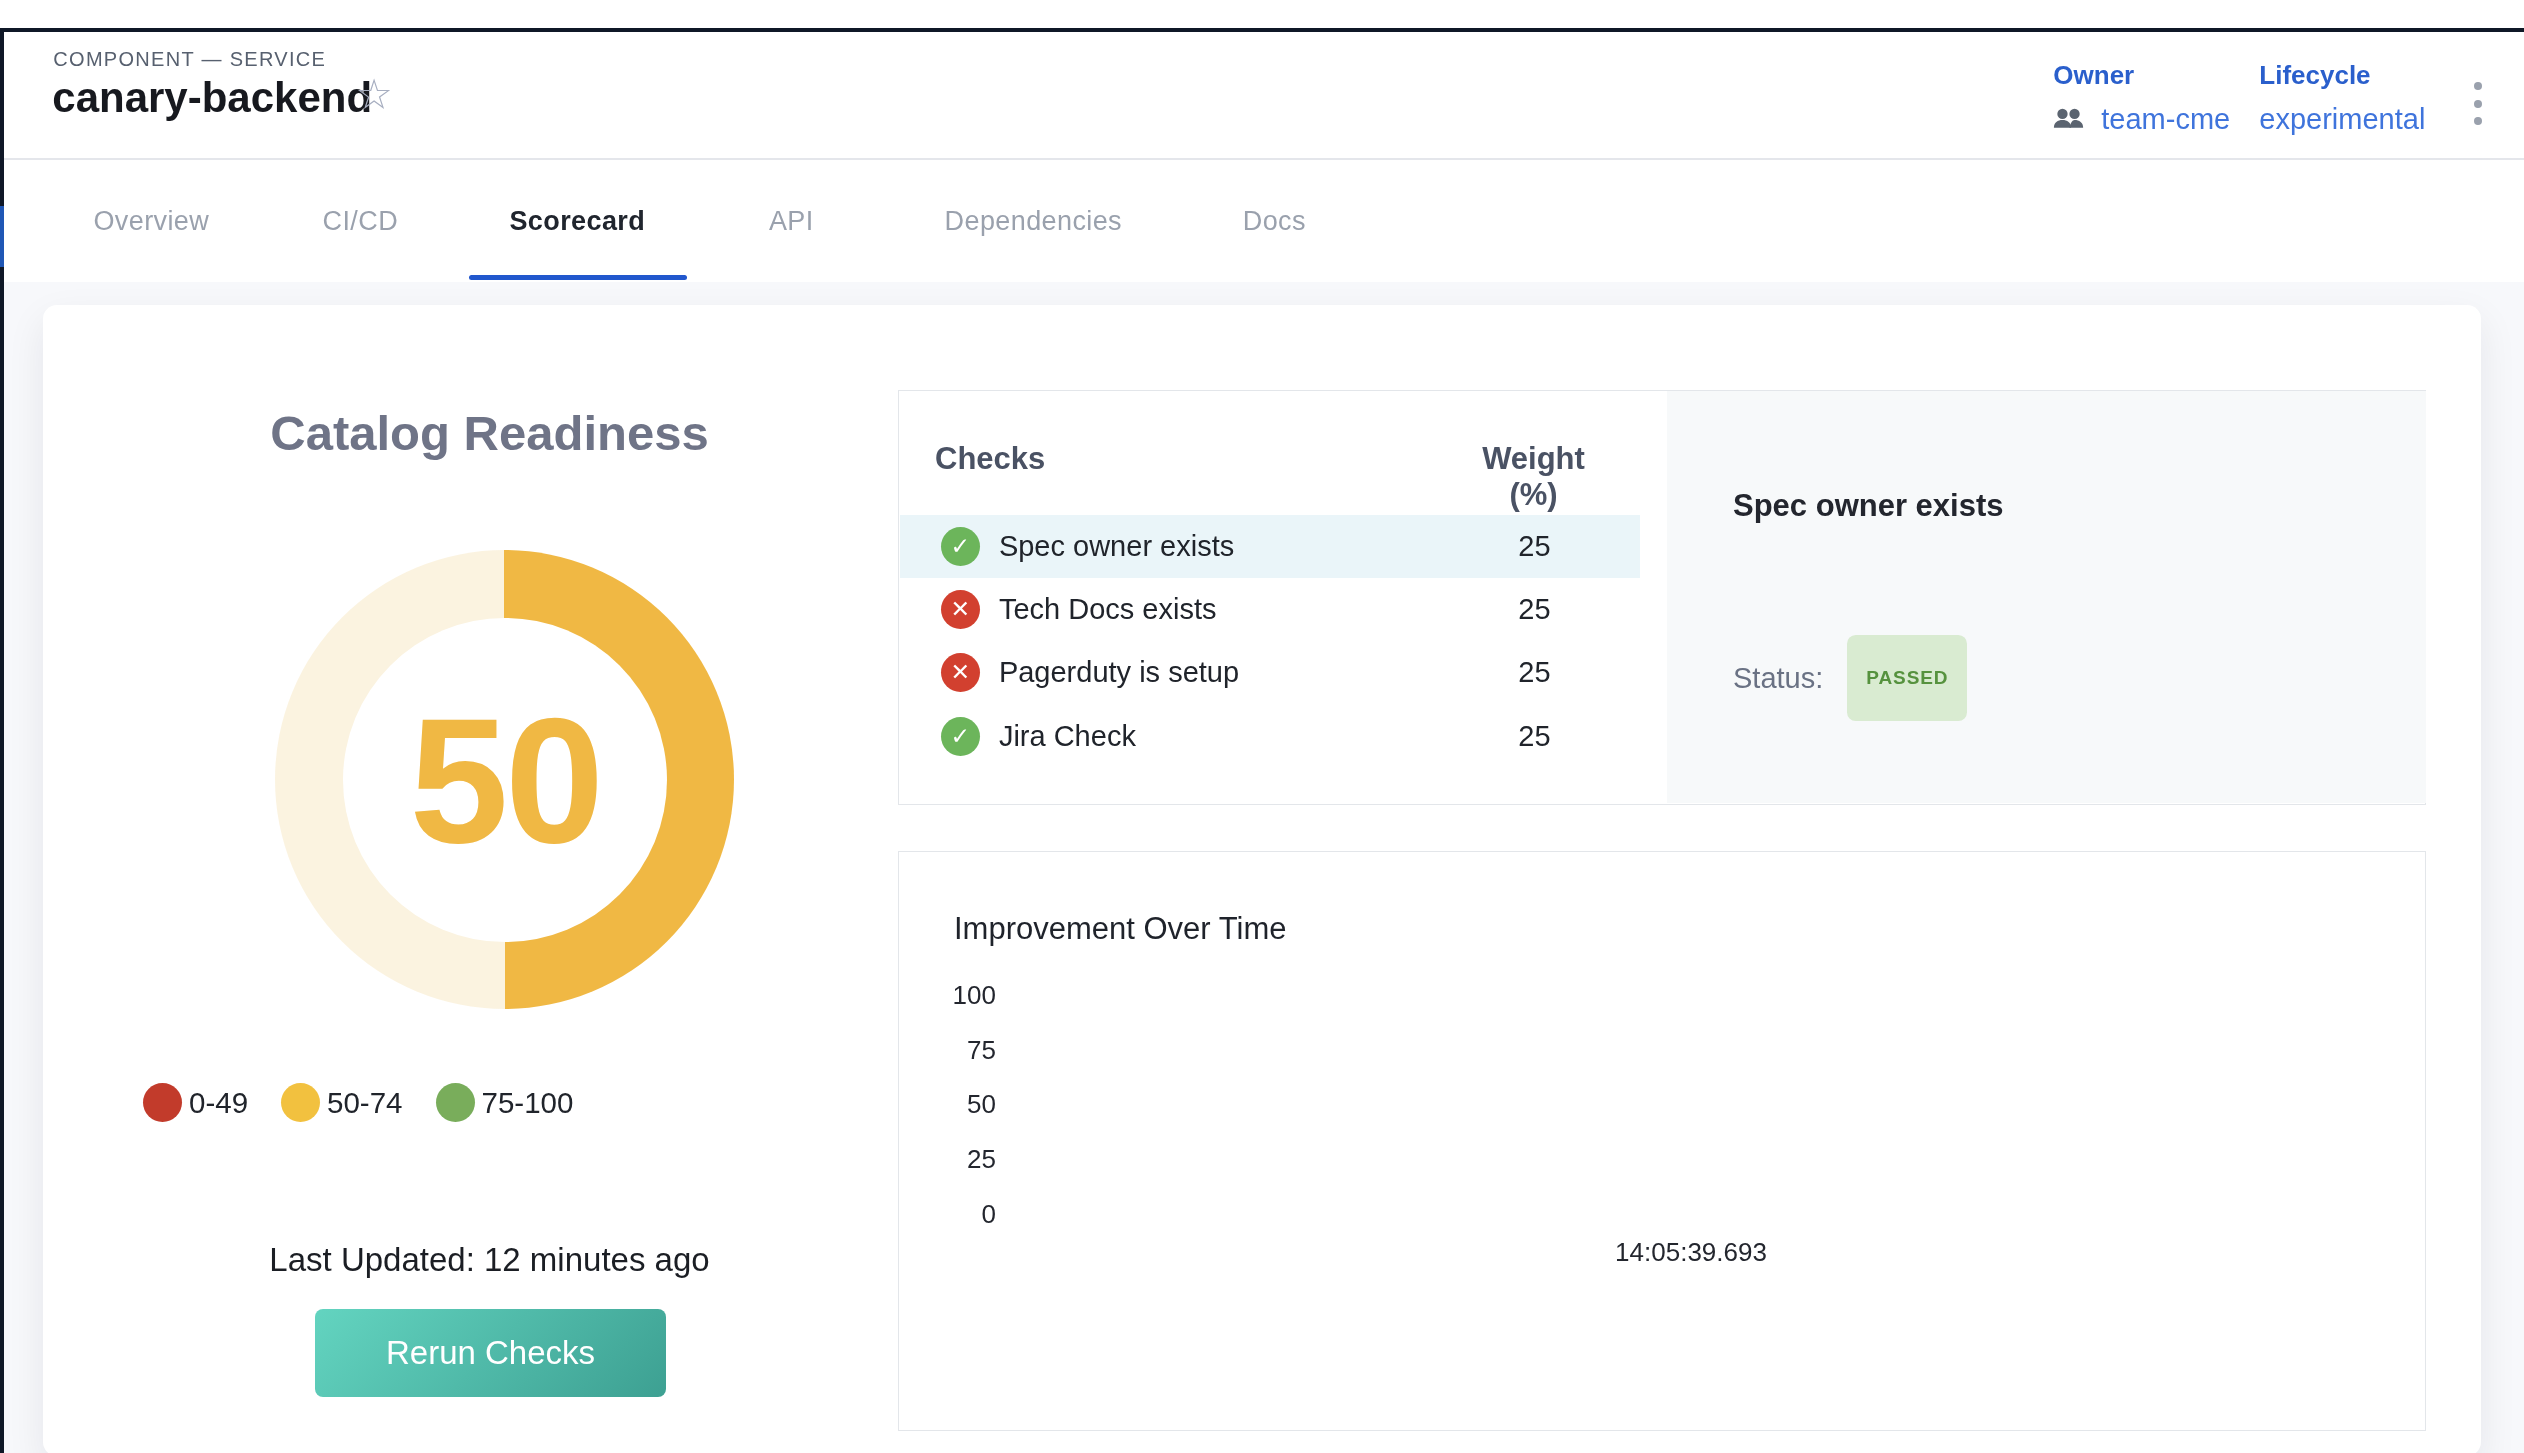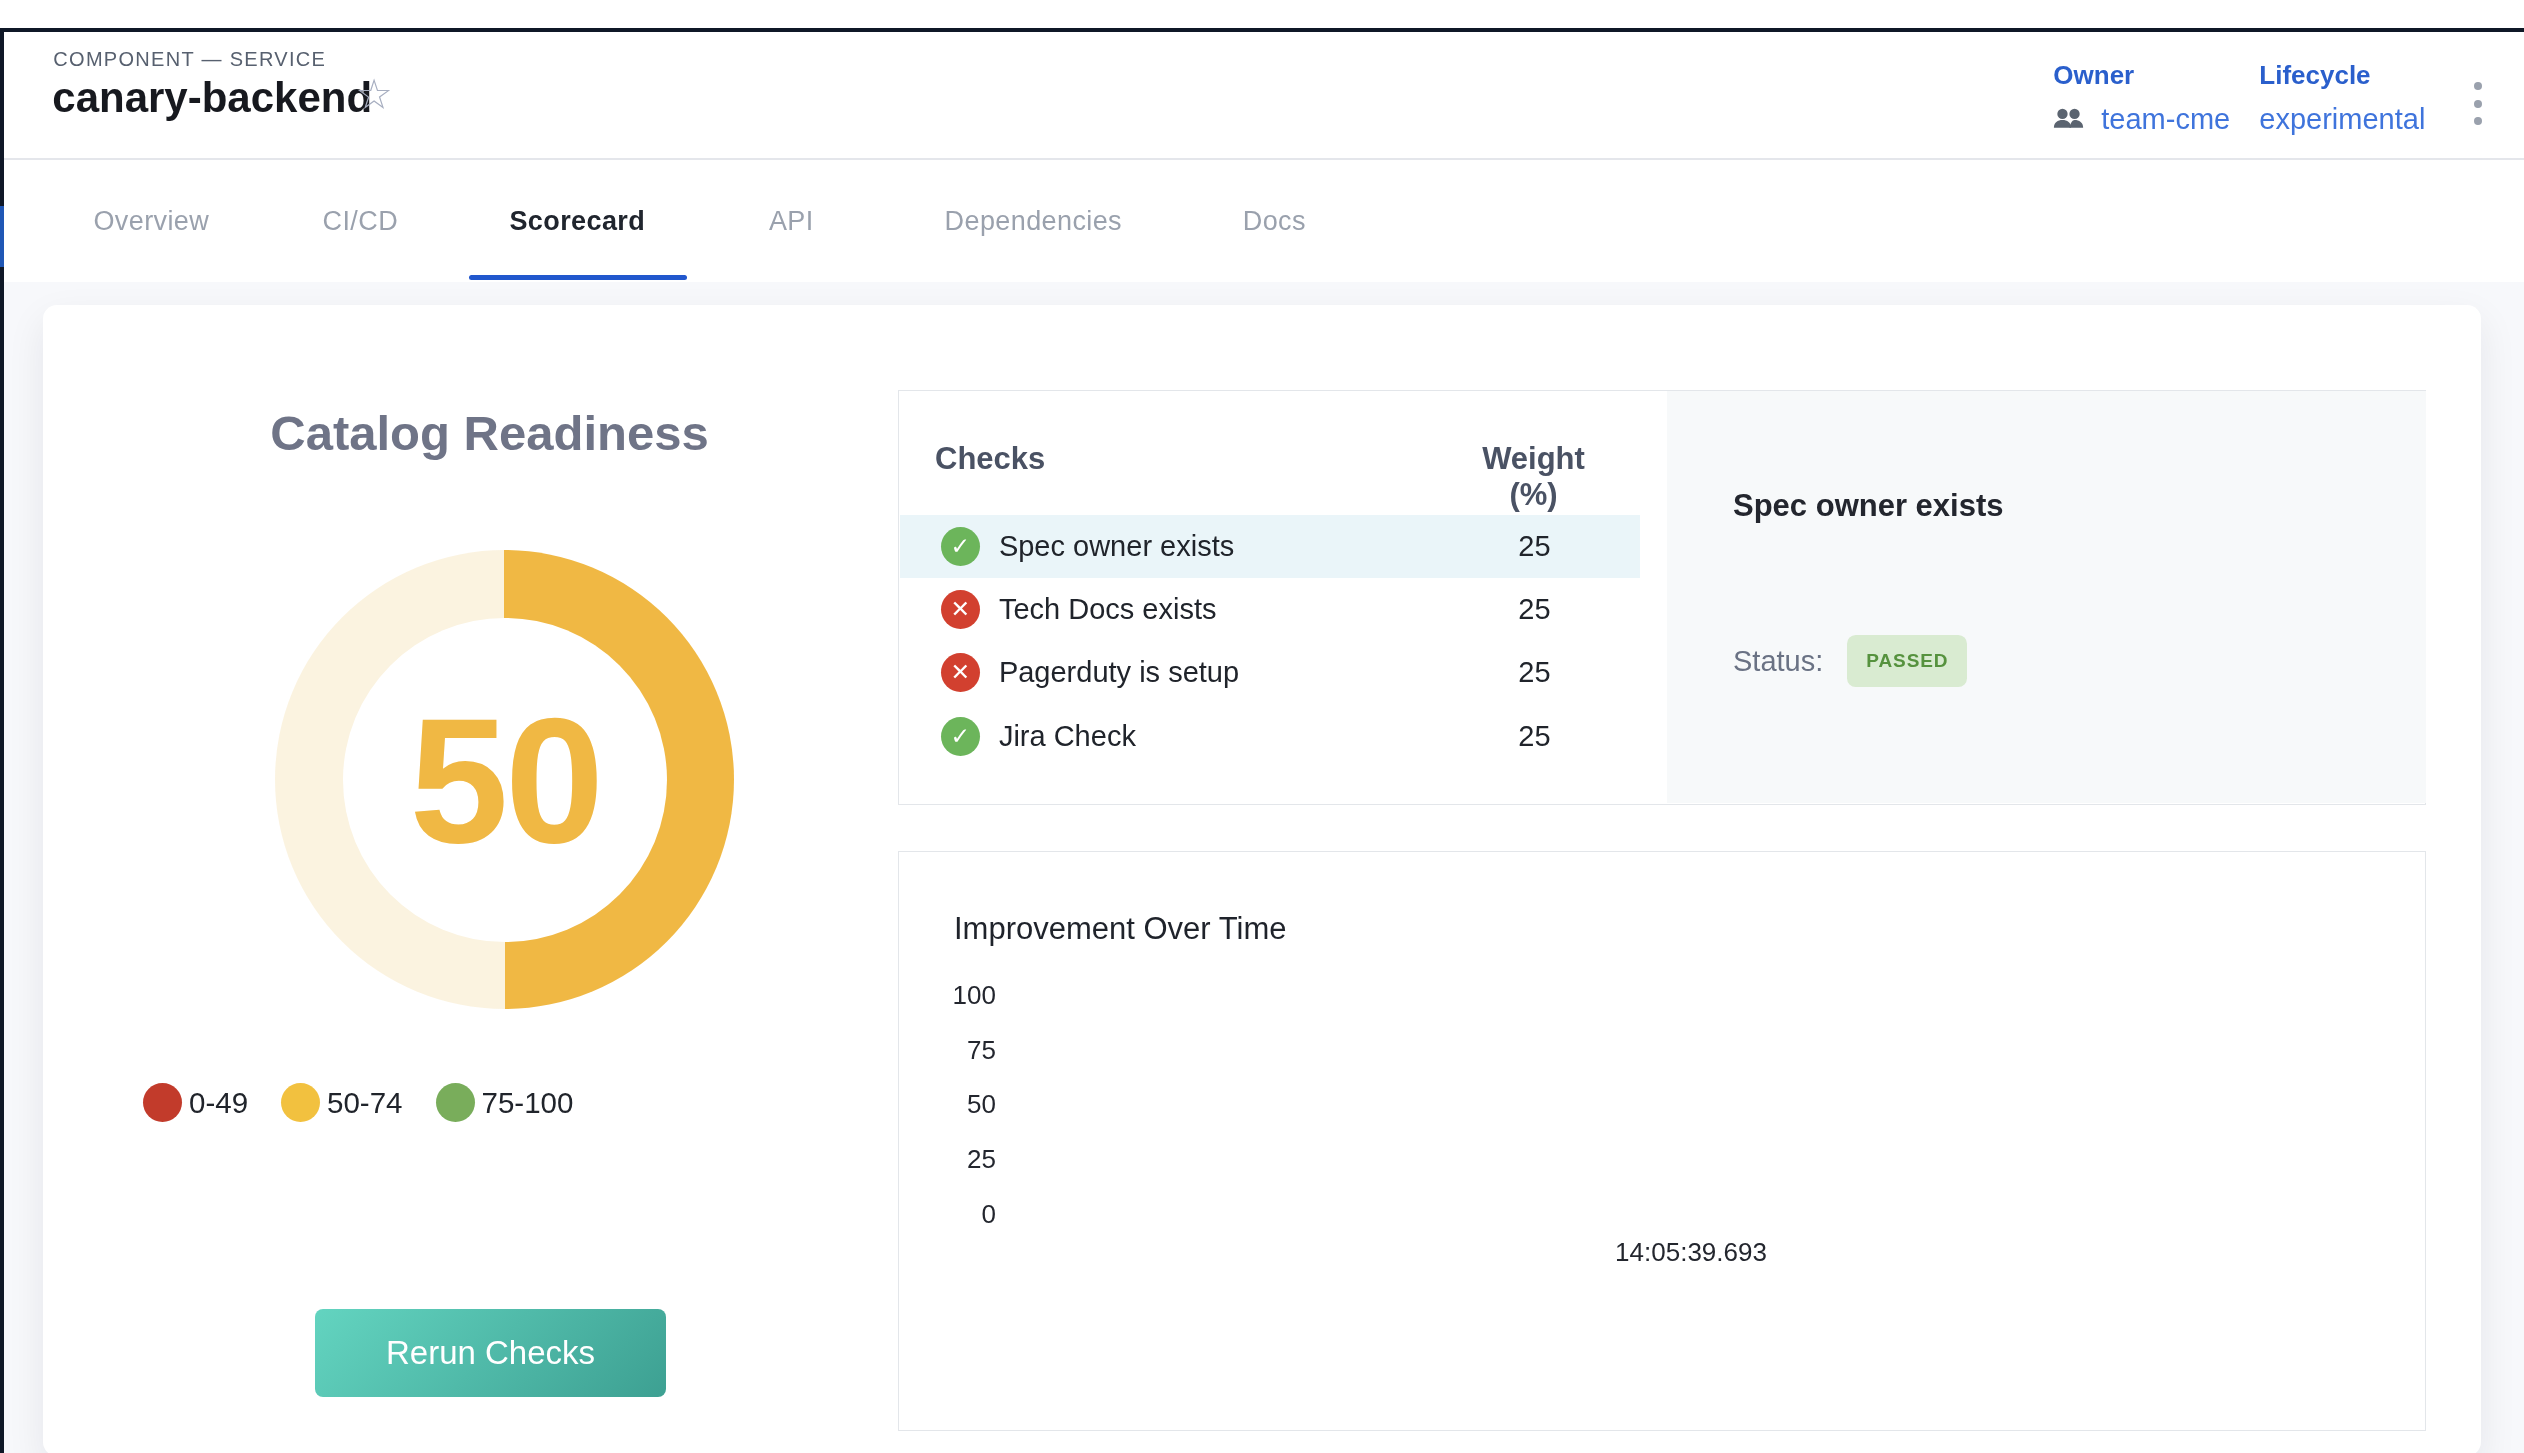--- a/index.html
+++ b/index.html
@@ -65,21 +65,21 @@
   .check-row.selected{background:#eaf5f9;}
   .row-icon{width:39px;height:39px;border-radius:50%;margin-left:41px;flex:none;
             display:flex;align-items:center;justify-content:center;color:#fff;font-size:23.4px;font-weight:700;line-height:1;}
   .row-label{margin-left:19px;font-size:29px;color:#20242b;}
   .row-weight{position:absolute;left:561px;width:147px;text-align:center;font-size:29px;color:#20242b;}
 
   .detail-panel{position:absolute;left:768px;top:0;width:759px;height:412px;background:#f7f9fa;}
   .detail-title{position:absolute;left:66px;top:97px;font-size:31px;font-weight:700;color:#23262e;}
   .detail-status{position:absolute;left:66px;top:244px;display:flex;align-items:center;gap:24px;}
   .status-label{font-size:29px;color:#6a7284;}
-  .status-badge{border-radius:8.7px;padding:15px 19px;font-size:19px;font-weight:700;letter-spacing:0.9px;}
+  .status-badge{border-radius:8.7px;padding:32px 19px;font-size:19px;font-weight:700;letter-spacing:0.9px;}
 
   
   .chart-wrap{position:absolute;left:898px;top:823px;width:1528px;height:580px;background:#fff;border:1.7px solid #e3e6ea;}
   .chart-title{position:absolute;left:55px;top:59px;font-size:31px;font-weight:500;color:#1f232b;}
   .ytick{position:absolute;left:0;width:97px;text-align:right;font-size:26px;color:#23262e;}
   .xtick{position:absolute;left:792px;top:385px;transform:translateX(-50%);font-size:26px;color:#23262e;white-space:nowrap;}
 
   .people-icon{display:inline-block;flex:none;}
 </style>
 </head>
@@ -153,20 +153,21 @@
     <div class="legend-item">
       <span class="legend-dot" style="background: rgb(242, 193, 63);"></span>
       <span class="legend-label">50-74</span>
     </div>
     <div class="legend-item">
       <span class="legend-dot" style="background: rgb(121, 173, 91);"></span>
       <span class="legend-label">75-100</span>
     </div>
   </div>
 
+  <div class="last-updated">Last Updated: 12 minutes ago</div>
   <button class="rerun-btn">Rerun Checks</button>
 
   <div class="checks-wrap">
     <div class="checks-header">Checks</div>
     <div class="weight-header">Weight (%)</div>
 
     <div class="check-row selected" style="top:124px">
       <span class="row-icon" style="background: rgb(108, 181, 91);">✓</span>
       <span class="row-label">Spec owner exists</span>
       <span class="row-weight">25</span>

